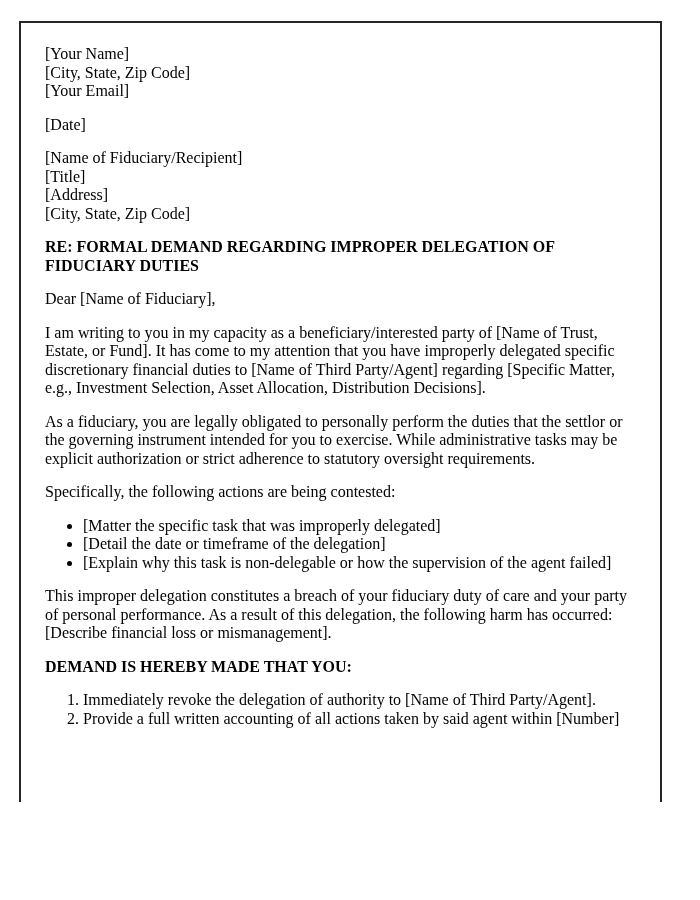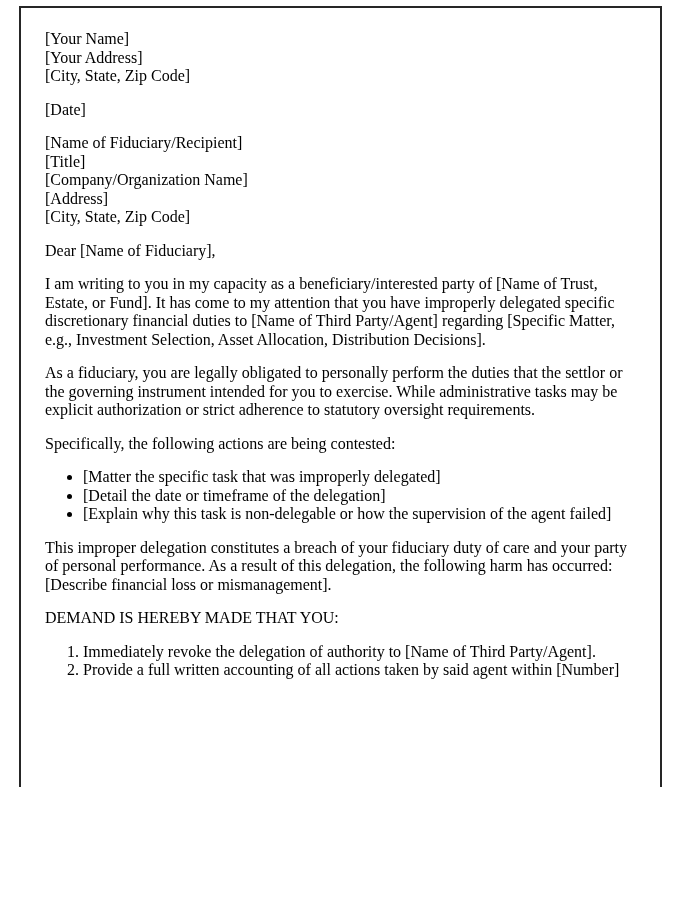--- a/index.html
+++ b/index.html
@@ -6,70 +6,73 @@
   .page {
     width: 700px;
     height: 900px;
     background: #ffffff;
     position: relative;
     overflow: hidden;
   }
   .doc {
     position: absolute;
     left: 19px;
-    top: 6px;
+    top: 21px;
     width: 643px;
     height: 781px;
     box-sizing: border-box;
     border: 2px solid #262626;
     border-bottom: 0;
     padding: 22px 10px 0 24px;
     overflow: hidden;
     background: #ffffff;
     font-family: "Liberation Serif", "DejaVu Serif", serif;
     font-size: 16px;
     line-height: 18.5px;
     color: #000000;
   }
   .blk { margin: 15px 0; }
   .doc > .blk:first-child { margin-top: 0; }
   .line { white-space: nowrap; }
   .wrapline { white-space: nowrap; }
   .subject { font-weight: bold; }
-  .demand-head { font-weight: normal; }
+  .demand-head { font-weight: bold; }
   ul.contested, ol.demands {
     margin: 15px 0;
     padding-left: 38px;
   }
   ul.contested li, ol.demands li { white-space: nowrap; }
 </style>
 </head>
 <body>
 
 <div class="page">
   <div class="doc">
 
     <div class="blk">
       <div class="line">[Your Name]</div>
-      <div class="line">[Your Address]</div>
       <div class="line">[City, State, Zip Code]</div>
+      <div class="line">[Your Email]</div>
     </div>
 
     <div class="blk">
       <div class="line">[Date]</div>
     </div>
 
     <div class="blk">
       <div class="line">[Name of Fiduciary/Recipient]</div>
       <div class="line">[Title]</div>
-      <div class="line">[Company/Organization Name]</div>
       <div class="line">[Address]</div>
       <div class="line">[City, State, Zip Code]</div>
     </div>
 
+    <div class="blk subject">
+      <div class="line">RE: FORMAL DEMAND REGARDING IMPROPER DELEGATION OF</div>
+      <div class="line">FIDUCIARY DUTIES</div>
+    </div>
 
     <div class="blk">
       <div class="line">Dear [Name of Fiduciary],</div>
     </div>
 
     <div class="blk">
       <div class="wrapline">I am writing to you in my capacity as a beneficiary/interested party of [Name of Trust,</div>
       <div class="wrapline">Estate, or Fund]. It has come to my attention that you have improperly delegated specific</div>
       <div class="wrapline">discretionary financial duties to [Name of Third Party/Agent] regarding [Specific Matter,</div>
       <div class="wrapline">e.g., Investment Selection, Asset Allocation, Distribution Decisions].</div>

